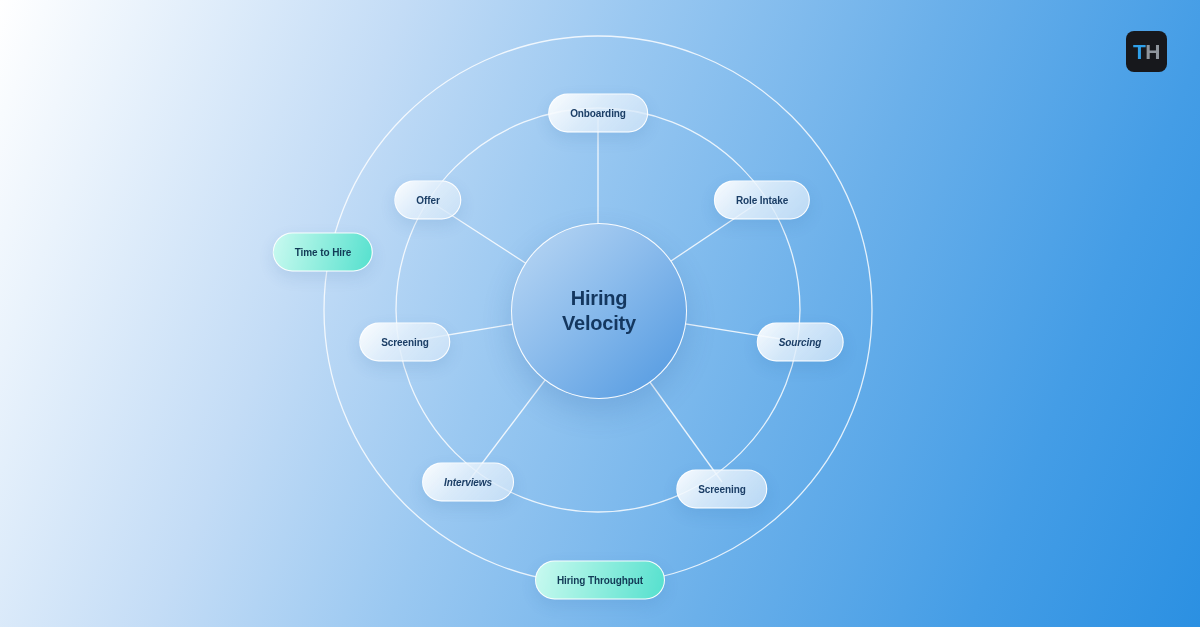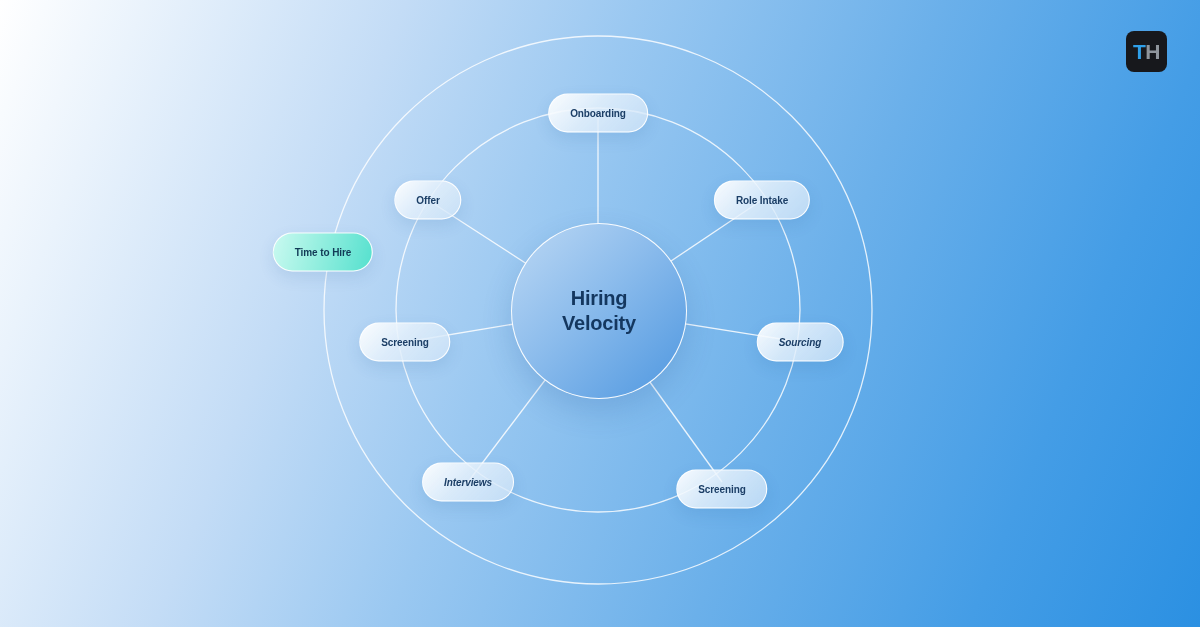--- a/index.html
+++ b/index.html
@@ -99,19 +99,20 @@
 
   <div class="pill stage p-onboarding">Onboarding</div>
   <div class="pill stage p-role-intake">Role Intake</div>
   <div class="pill stage p-sourcing">Sourcing</div>
   <div class="pill stage p-screening">Screening</div>
   <div class="pill stage p-interviews">Interviews</div>
   <div class="pill stage p-decisions">Screening</div>
   <div class="pill stage p-offers">Offer</div>
 
   <div class="pill metric p-time-to-hire">Time to Hire</div>
+  <div class="pill metric p-hiring-throughput">Hiring Throughput</div>
 
   <div class="logo">
     <span class="t">T</span>
       <span class="h">H</span>
   </div>
 
 </div>
 
 </body></html>

